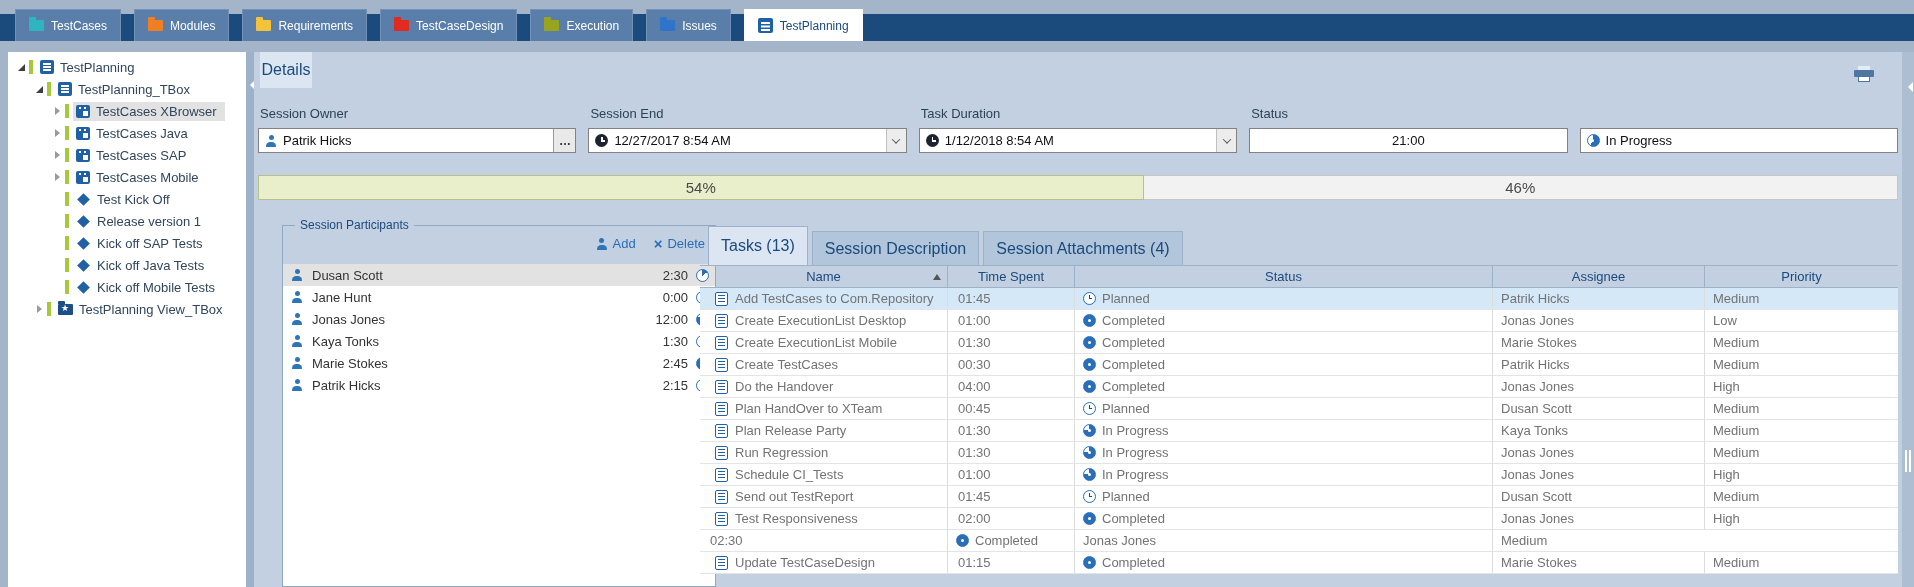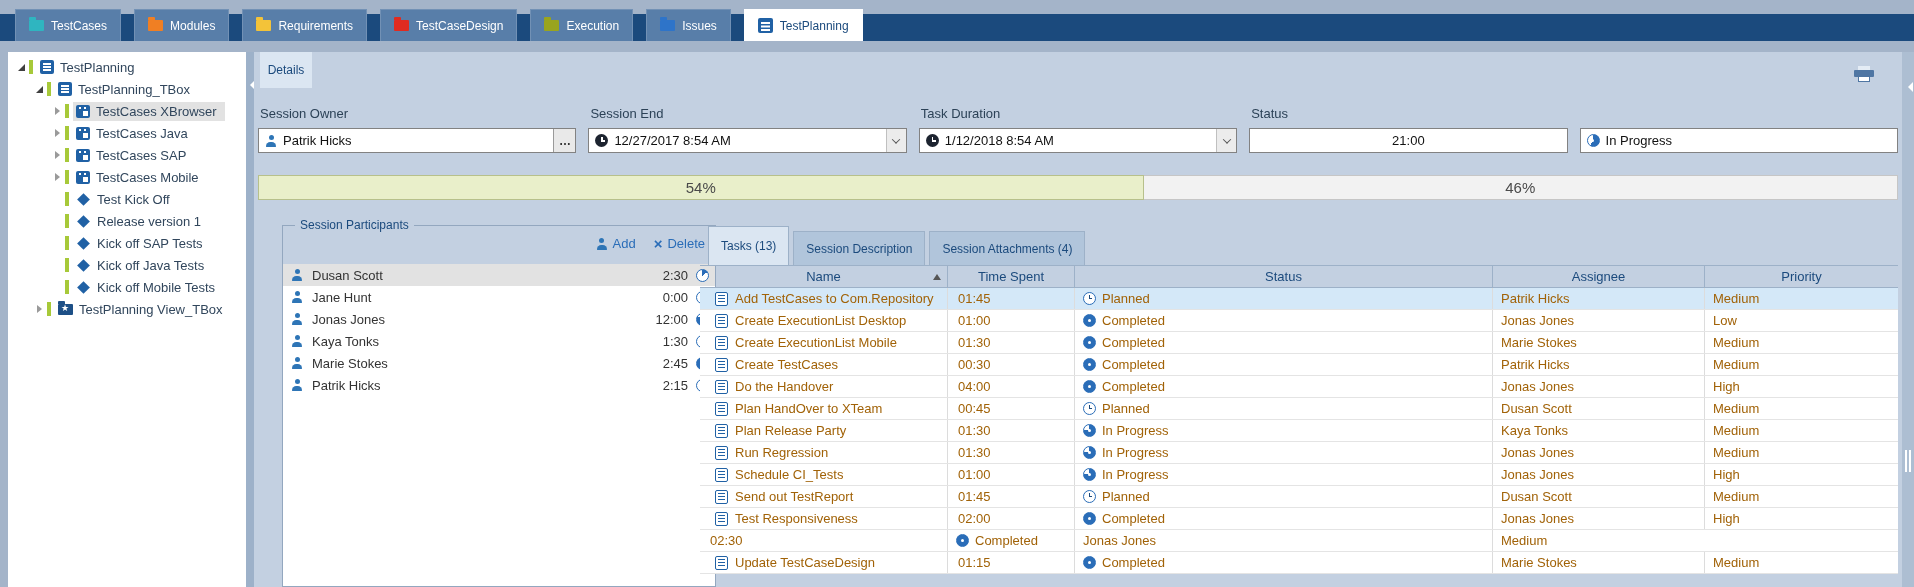--- a/index.html
+++ b/index.html
@@ -57,21 +57,21 @@
                  border:5px solid transparent; border-right-color:#fff; }
   .rstrip { position:absolute; right:0; top:52px; width:12px; bottom:0; background:#adbed2; }
   .rstrip .arr { position:absolute; left:1px; top:30px; width:0; height:0;
                  border:5px solid transparent; border-right-color:#fff; }
   .rstrip .grip { position:absolute; left:3px; top:398px; width:2px; height:22px; background:#fff;
                   box-shadow:4px 0 0 #fff; }
 
   
   .main { position:absolute; left:254px; top:52px; right:12px; bottom:0; background:#c3d0e1; }
   .details-tab { position:absolute; left:6px; top:0; width:52px; height:36px; background:#dbe6f2;
-                 color:#1b4a7d; font-size:12px; display:flex; align-items:center; justify-content:center; }
+                 color:#1b4a7d; font-size:16px; display:flex; align-items:center; justify-content:center; }
   .printer { position:absolute; right:28px; top:13px; width:20px; height:17px; cursor:default; }
   .printer::after { content:""; position:absolute; top:1px; left:4px; width:12px; height:4px; background:#e4ecf5; }
   .printer::before { content:""; position:absolute; top:5px; left:0; width:20px; height:7px; background:#4f76a3; border-radius:1px; }
   .printer i { position:absolute; bottom:0; left:4px; width:12px; height:6px; background:#fff; border:1px solid #4f76a3; z-index:1; }
 
   .flabels { position:absolute; left:4px; right:4px; top:54px; display:grid;
              grid-template-columns:repeat(5,1fr); gap:12px; font-size:13px; color:#2c4257; }
   .flabels span { padding-left:2px; }
   .ffields { position:absolute; left:4px; right:4px; top:76px; display:grid;
              grid-template-columns:repeat(5,1fr); gap:12px; }
@@ -115,32 +115,32 @@
   .prow.sel { background:#e2e2e2; }
   .prow .person-ic { margin-right:9px; }
   .prow .pname { flex:1; }
   .prow .ptime { margin-right:8px; }
   .clockf { width:13px; height:13px; border-radius:50%; border:1.5px solid #2a6db8; flex:none;
             background:conic-gradient(#2a6db8 calc(var(--f,0)*1turn), #fff 0); }
 
   
   .tasks { position:absolute; left:446px; right:4px; top:174px; bottom:0; }
   .ttabs { display:flex; gap:4px; height:39px; align-items:flex-end; padding-left:8px; }
-  .ttab { height:34px; display:flex; align-items:center; padding:0 12px; font-size:12px; color:#1b4a7d;
+  .ttab { height:34px; display:flex; align-items:center; padding:0 12px; font-size:16px; color:#1b4a7d;
           background:#b1c5db; border:1px solid #9db1c8; border-bottom:none; white-space:nowrap; cursor:default; }
   .ttab.active { height:39px; background:#dbe6f2; }
   .tgrid { display:grid; grid-template-columns:248px 127px 418px 212px 1fr; }
   .thead { height:23px; border-top:1px solid #9db1c8; border-bottom:1px solid #9db1c8;
            font-size:13px; color:#1b4a7d; }
   .th { display:flex; align-items:center; justify-content:center; position:relative;
         border-right:1px solid #9db1c8; cursor:default; }
   .th:last-child { border-right:none; }
   .sort-asc { position:absolute; right:6px; top:8px; width:0; height:0;
               border:4px solid transparent; border-bottom:6px solid #555; border-top:none; }
-  .trow { height:22px; background:#fff; border-bottom:1px solid #e4e4e4; font-size:13px; color:#a16207; cursor:default; }
+  .trow { height:22px; background:#fff; border-bottom:1px solid #e4e4e4; font-size:13px; color:#737373; cursor:default; }
   .trow.sel { background:#d4e8f8; }
   .td { display:flex; align-items:center; border-right:1px solid #dcdcdc; overflow:hidden; white-space:nowrap; }
   .td:last-child { border-right:none; }
   .td.c-name { padding-left:3px; }
   .exp2 { width:9px; height:9px; position:relative; flex:none; }
   .taskicon { width:13px; height:14px; flex:none; margin:0 7px 0 3px; border:1.5px solid #2061a5;
               border-radius:2px; background:#fff; position:relative; }
   .taskicon::before { content:""; position:absolute; left:1.5px; top:2px; width:7px; height:1.5px; background:#2061a5;
                       box-shadow:0 3px 0 #2061a5, 0 6px 0 #2061a5; }
   .td.c-time { padding-left:10px; }

